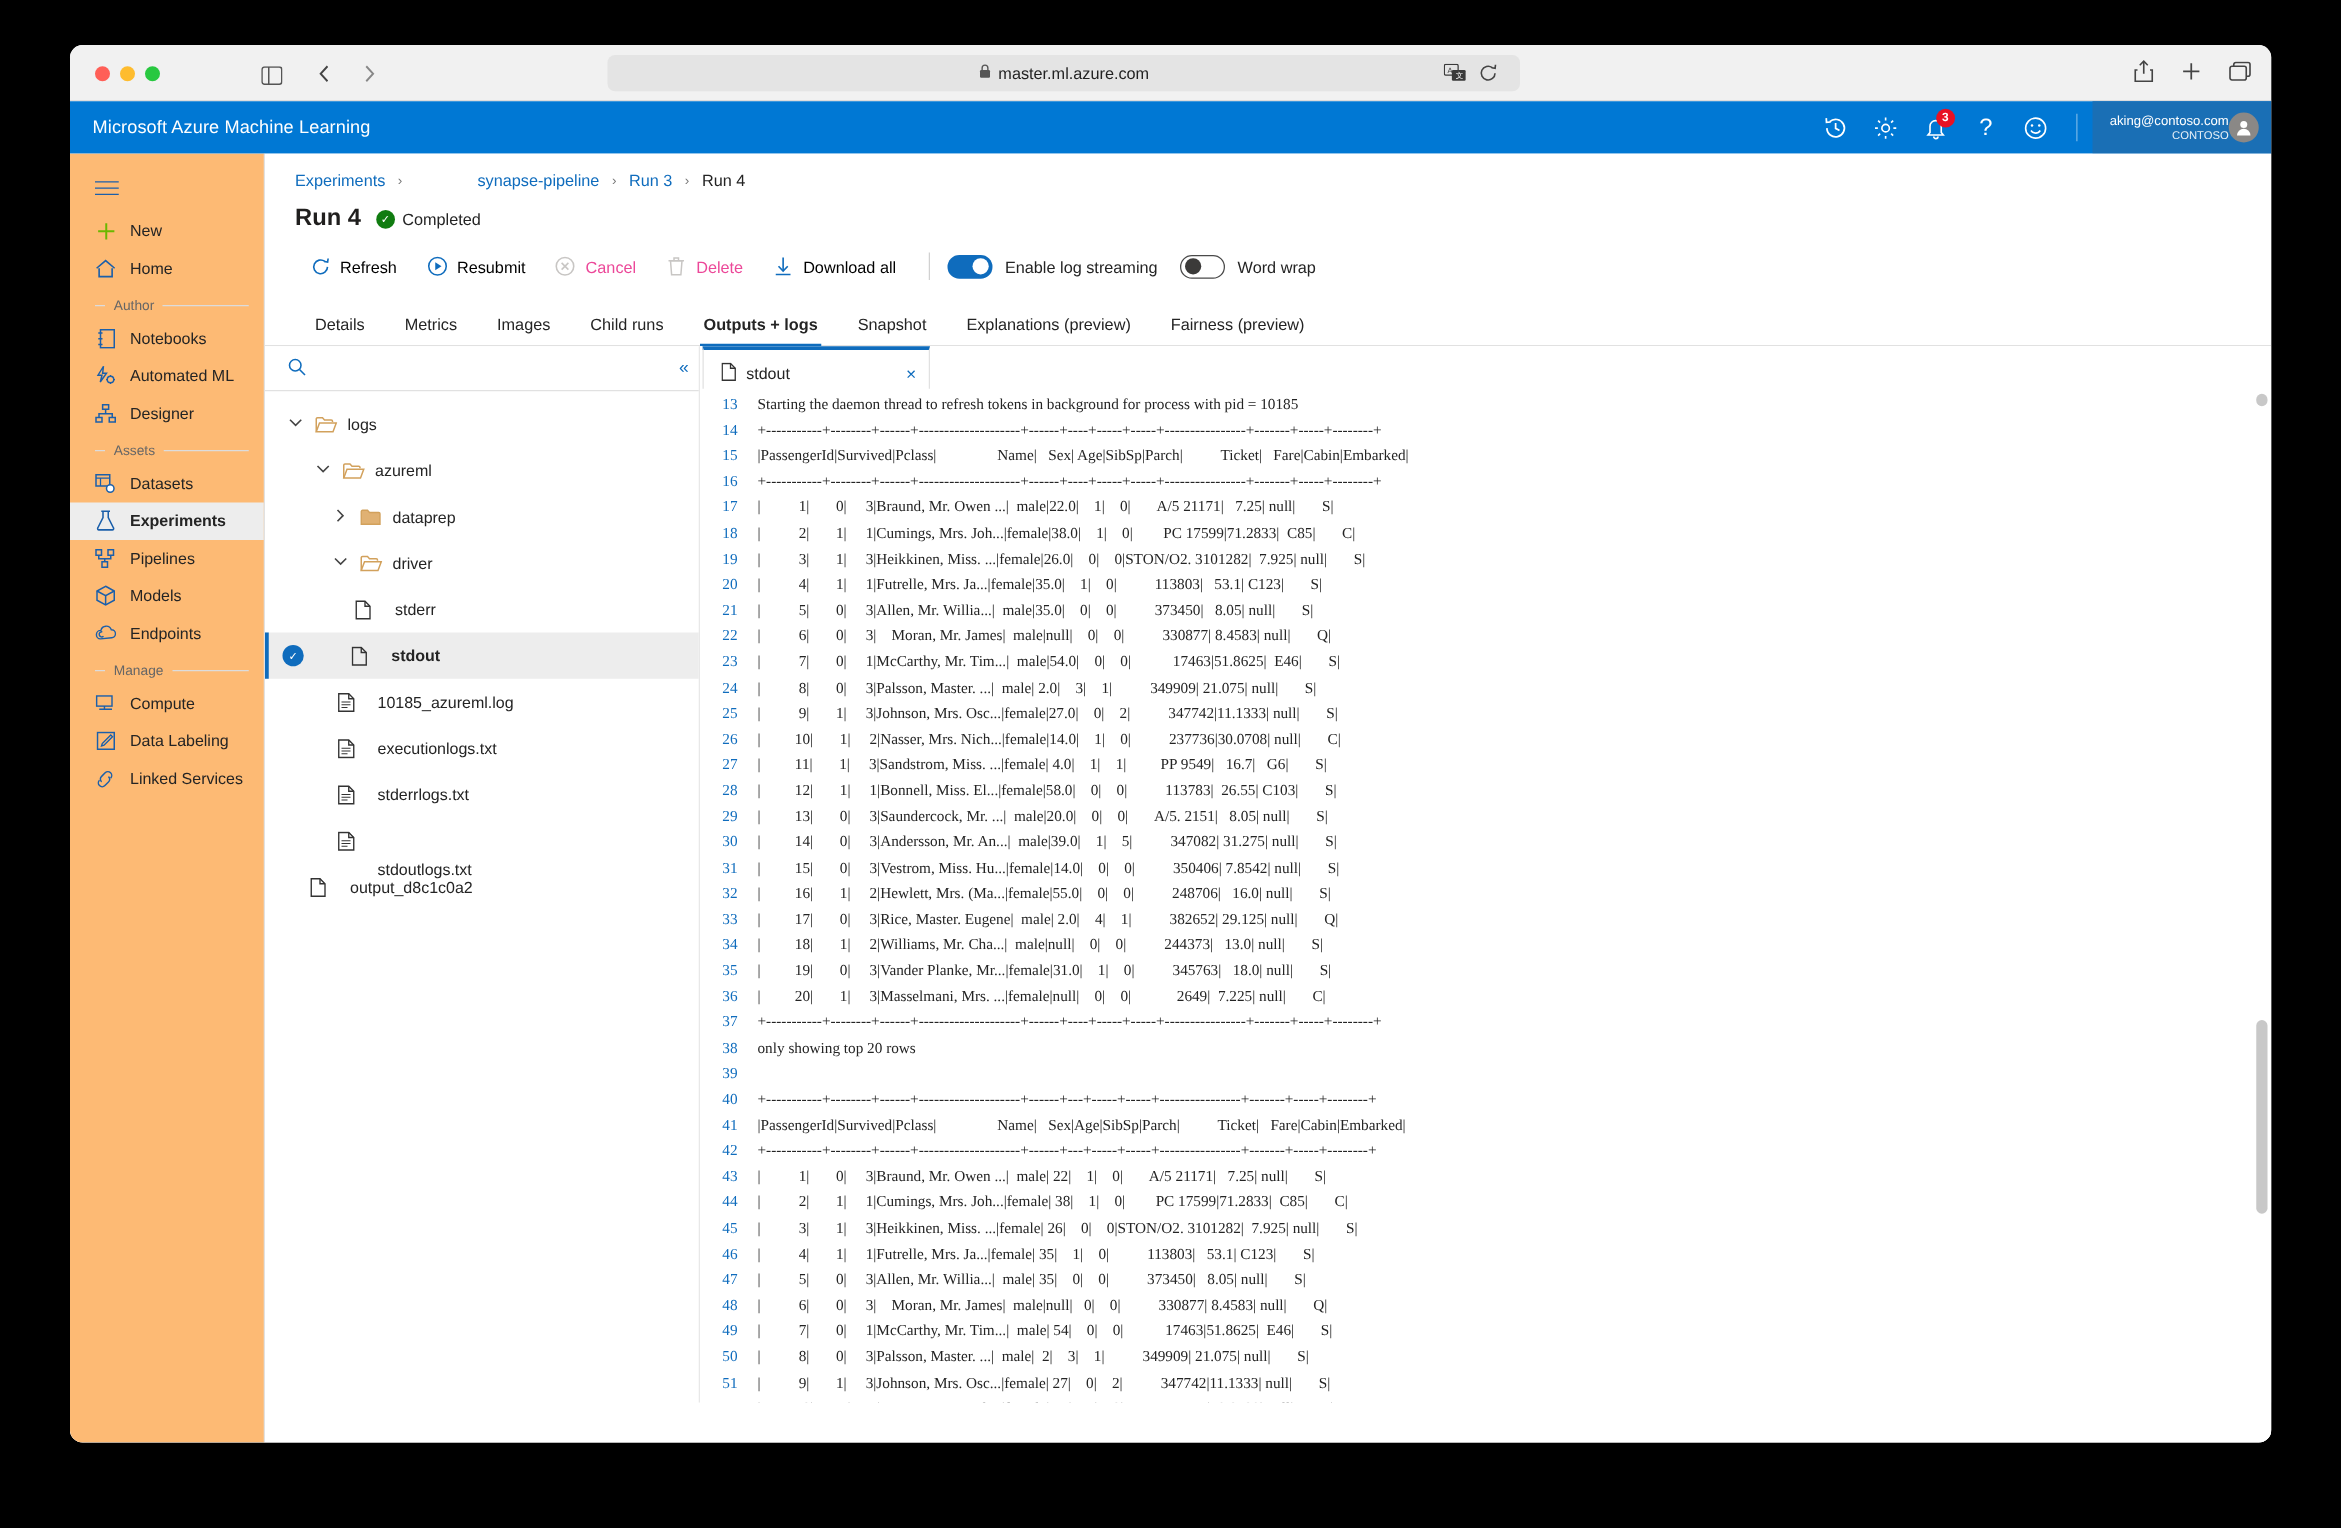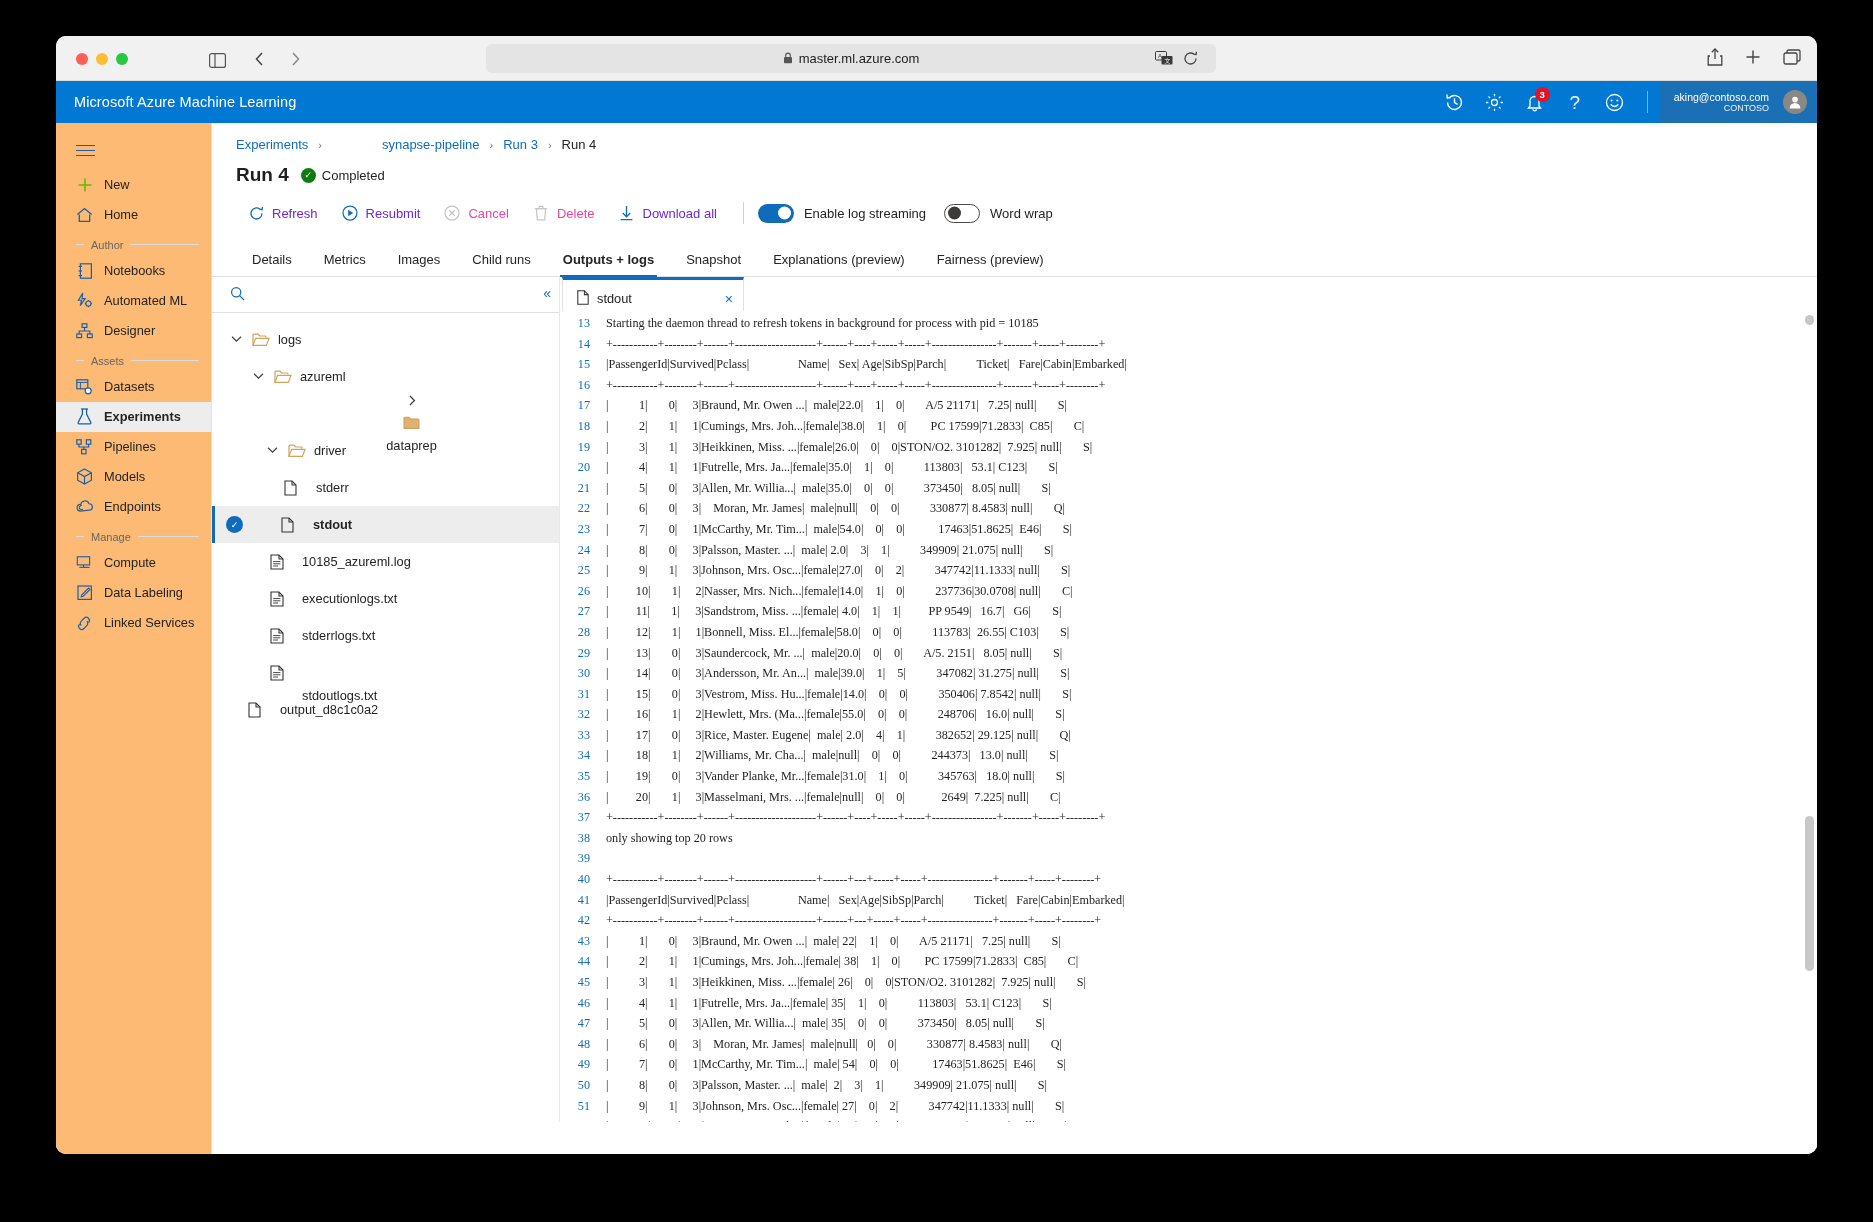--- a/index.html
+++ b/index.html
@@ -114,21 +114,21 @@
   }
   .azure-sep {
     width: 1px; height: 22px; background: rgba(255,255,255,.45);
     margin: 0 12px;
   }
   .account {
     background: #1a6fb5;
     height: 42px;
     display: flex; align-items: center;
     padding: 0 10px 0 14px;
-    gap: 14px;
+    gap: 0;
   }
   .account-text { line-height: 1.15; text-align: right; }
   .account-email { font-size: 10.5px; }
   .account-org { font-size: 9px; opacity: .9; }
   .avatar {
     width: 24px; height: 24px; border-radius: 50%;
     background: #8a8886; color: #fff;
     display: flex; align-items: center; justify-content: center;
     font-size: 12px;
   }
@@ -217,21 +217,21 @@
 
   .toolbar {
     display: flex; align-items: center;
     gap: 0;
     padding: 14px 0 0 24px;
     font-size: 13px;
   }
   .tb-btn {
     display: flex; align-items: center; gap: 8px;
     padding: 5px 12px;
-    color: #6d28d9; cursor: pointer;
+    color: #000000; cursor: pointer;
   }
   .tb-btn .ic { color: #0f6cbd; display: flex; width: 16px; height: 16px;
     align-items: center; justify-content: center; }
   .tb-btn.disabled { color: #ec4899; cursor: default; }
   .tb-btn.disabled .ic { color: #c8c6c4; }
   .tb-divider { width: 1px; height: 22px; background: #d1d1d1; margin: 0 14px; }
   .toggle-wrap { display: flex; align-items: center; gap: 10px; }
   .toggle {
     width: 36px; height: 19px; border-radius: 10px;
     position: relative; cursor: pointer;
@@ -841,21 +841,21 @@
                 </span>
                 <span class="folder-ic">
                   <svg width="18" height="14" viewBox="0 0 18 14">
                       <path d="M1 12.4 V2.2 a1 1 0 0 1 1 -1 H6 l1.6 1.8 H13 a1 1 0 0 1 1 1 V4.6" fill="none" stroke="#d2a15c" stroke-width="1.2"></path>
                       <path d="M1 12.4 L3.6 5.4 H17 L14.4 12.4 Z" fill="none" stroke="#d2a15c" stroke-width="1.2"></path>
                     </svg>
                 </span>
                 <span class="label">azureml</span>
               </div>
 
-              <div class="tree-row" style="padding-left:52px;flex-direction:column;">
+              <div class="tree-row" style="padding-left:52px;">
                 <span class="chev">
                   <svg width="8" height="11" viewBox="0 0 8 11">
                       <polyline points="2,1 6.4,5.5 2,10" fill="none" stroke="#444" stroke-width="1.3"></polyline>
                     </svg>
                 </span>
                 <span class="folder-ic">
                   <svg width="18" height="14" viewBox="0 0 18 14">
                       <path d="M1 12.4 V2.2 a1 1 0 0 1 1 -1 H6 l1.6 1.8 H15 a1 1 0 0 1 1 1 V12.4 Z" fill="#e0b173" stroke="#d2a15c" stroke-width="1.1"></path>
                     </svg>
                 </span>

